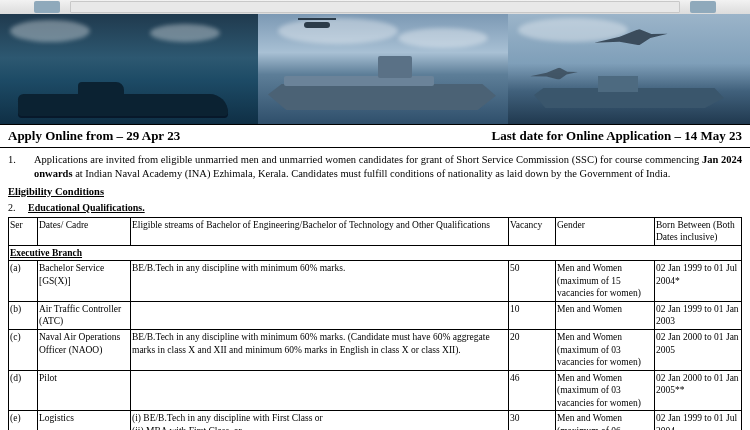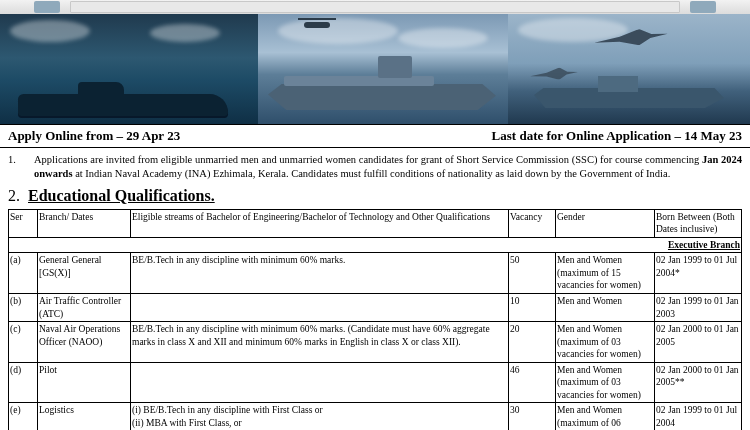--- a/index.html
+++ b/index.html
@@ -54,34 +54,34 @@
     font-weight:bold;font-size:13px;
   }
 
   
   .body{padding:5px 8px 0 8px;font-size:10.5px;line-height:1.32;}
   .para{display:flex;gap:6px;margin-bottom:4px;}
   .para .num{width:20px;flex:0 0 20px;text-align:left;}
   .para .txt{flex:1;text-align:justify;}
   b{font-weight:bold;}
   .uline{text-decoration:underline;font-weight:bold;}
-  .sec{margin:2px 0 3px 0;font-size:16px;}
+  .sec{margin:2px 0 3px 0;font-size:10px;}
   .sec .num{width:20px;display:inline-block;}
 
   
   table{border-collapse:collapse;width:734px;font-size:9.5px;table-layout:fixed;}
   td,th{border:1px solid #000;padding:1px 1px;vertical-align:top;text-align:left;font-weight:normal;}
   th{font-weight:normal;}
   .c-ser{width:26px;}
   .c-branch{width:90px;}
   .c-streams{width:auto;}
   .c-vac{width:44px;}
   .c-gender{width:96px;margin-top:24px;}
   .c-born{width:84px;}
-  .bold-center{text-align:right;font-weight:bold;text-decoration:underline;}
+  .bold-center{text-align:left;font-weight:bold;text-decoration:underline;}
 </style>
 </head>
 <body>
 
 <div class="page">
 
   <div class="banner">
     <div class="topbar">
       <div class="crest"></div>
       <div class="title-strip"></div>
@@ -116,44 +116,45 @@
     <span>Last date for Online Application – 14 May 23</span>
   </div>
 
   <div class="body">
 
     <div class="para">
       <div class="num">1.</div>
       <div class="txt"><span>Applications are invited from eligible unmarried men and unmarried women candidates for grant of Short Service Commission (SSC) for course commencing </span><b>Jan 2024 onwards</b><span> at Indian Naval Academy (INA) Ezhimala, Kerala. Candidates must fulfill conditions of nationality as laid down by the Government of India.</span></div>
     </div>
 
+    <div class="uline">Eligibility Conditions</div>
 
     <div class="sec">
       <span class="num">2.</span><span class="uline">Educational Qualifications.</span>
     </div>
 
     <table>
       <thead>
         <tr>
           <th class="c-ser">Ser</th>
-          <th class="c-branch">Branch/ Dates</th>
+          <th class="c-branch">Dates/ Cadre</th>
           <th class="c-streams">Eligible streams of Bachelor of Engineering/Bachelor of Technology and Other Qualifications</th>
           <th class="c-vac">Vacancy</th>
           <th class="c-gender">Gender</th>
           <th class="c-born">Born Between (Both Dates inclusive)</th>
         </tr>
       </thead>
       <tbody>
         <tr>
           <td colspan="6" class="bold-center">Executive Branch</td>
         </tr>
 
         <tr>
           <td>(a)</td>
-          <td>General General [GS(X)]</td>
+          <td>Bachelor Service [GS(X)]</td>
           <td>BE/B.Tech in any discipline with minimum 60% marks.</td>
           <td>50</td>
           <td>Men and Women (maximum of 15 vacancies for women)</td>
           <td>02 Jan 1999 to 01 Jul 2004*</td>
         </tr>
 
         <tr>
           <td>(b)</td>
           <td>Air Traffic Controller (ATC)</td>
           <td></td>

